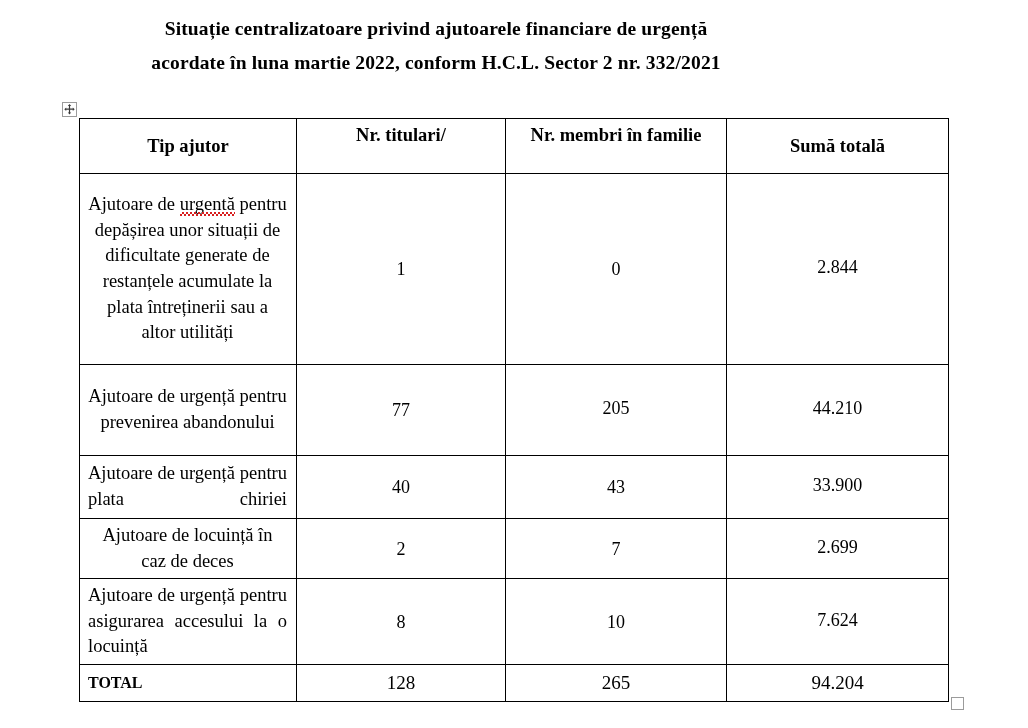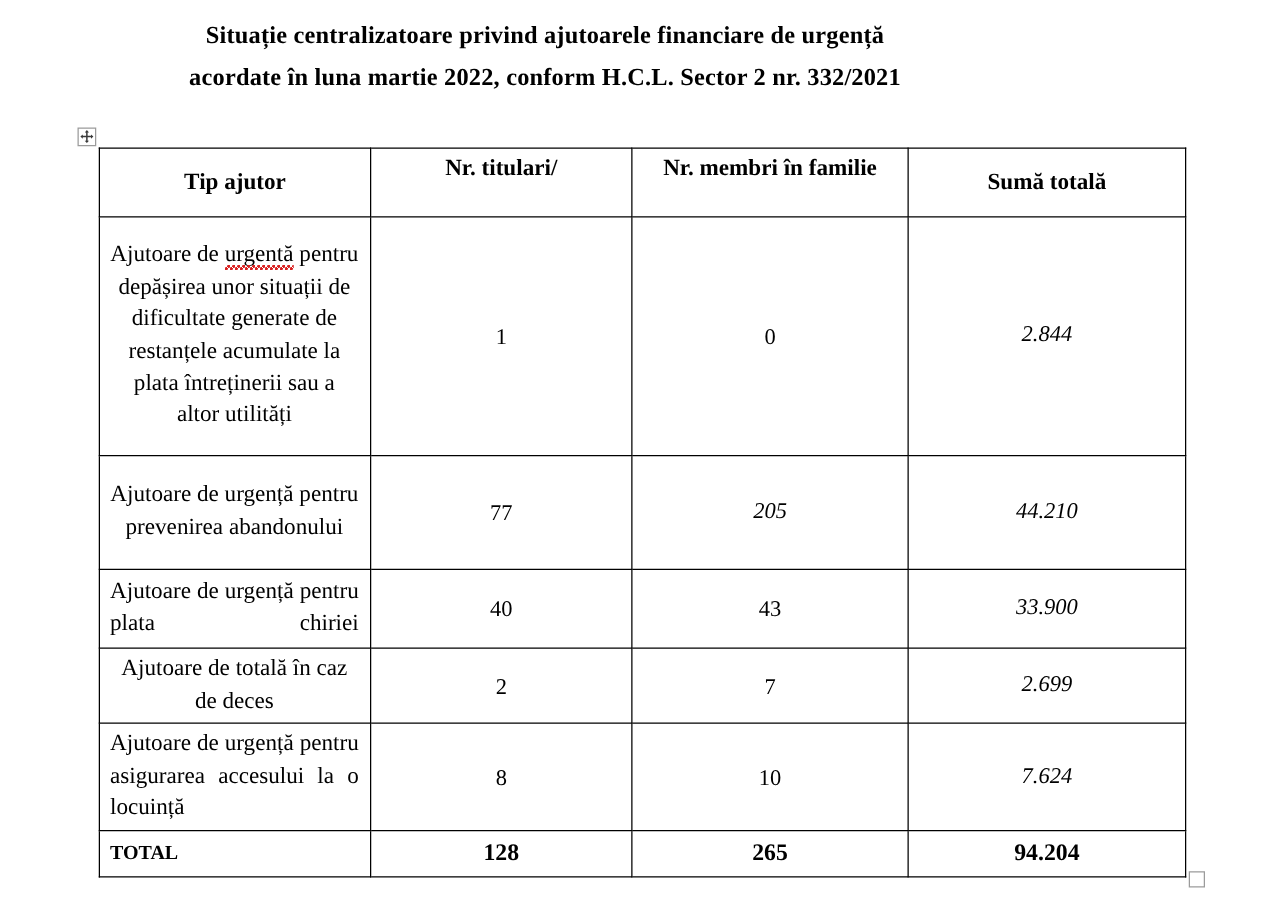--- a/index.html
+++ b/index.html
@@ -105,21 +105,21 @@
   }
   .lbl.just {
     text-align: justify;
     text-align-last: justify;
   }
   .num {
     font-size: 18px;
     text-align: center;
     line-height: 22px;
   }
-  .num-up { position: relative; top: -2px; font-style: italic; }
+  .num-up { position: relative; top: -2px; }
 
   td.label-cell { vertical-align: top; }
 
   
   .sp {
     position: relative;
     white-space: nowrap;
   }
   .sp::after {
     content: "";
@@ -137,21 +137,21 @@
 
   
   tr.total td { height: 36px; }
   .tot-lbl {
     font-weight: bold;
     font-size: 16px;
     padding-left: 8px;
     text-align: left;
   }
   .tot-num {
-    font-weight: bold;
+    font-weight: normal;
     font-size: 19px;
     text-align: center;
   }
 
   
   tr.r1 td { height: 190px; }
   tr.r2 td { height: 90px; }
   tr.r3 td { height: 62px; }
   tr.r4 td { height: 59px; }
   tr.r5 td { height: 85px; }
@@ -235,21 +235,21 @@
         <td>
           <div class="num">43</div>
         </td>
         <td>
           <div class="num num-up">33.900</div>
         </td>
       </tr>
 
       <tr class="r4">
         <td class="label-cell">
-          <div class="lbl">Ajutoare de totală în caz de deces</div>
+          <div class="lbl">Ajutoare de locuință în caz de deces</div>
         </td>
         <td>
           <div class="num">2</div>
         </td>
         <td>
           <div class="num">7</div>
         </td>
         <td>
           <div class="num num-up">2.699</div>
         </td>

